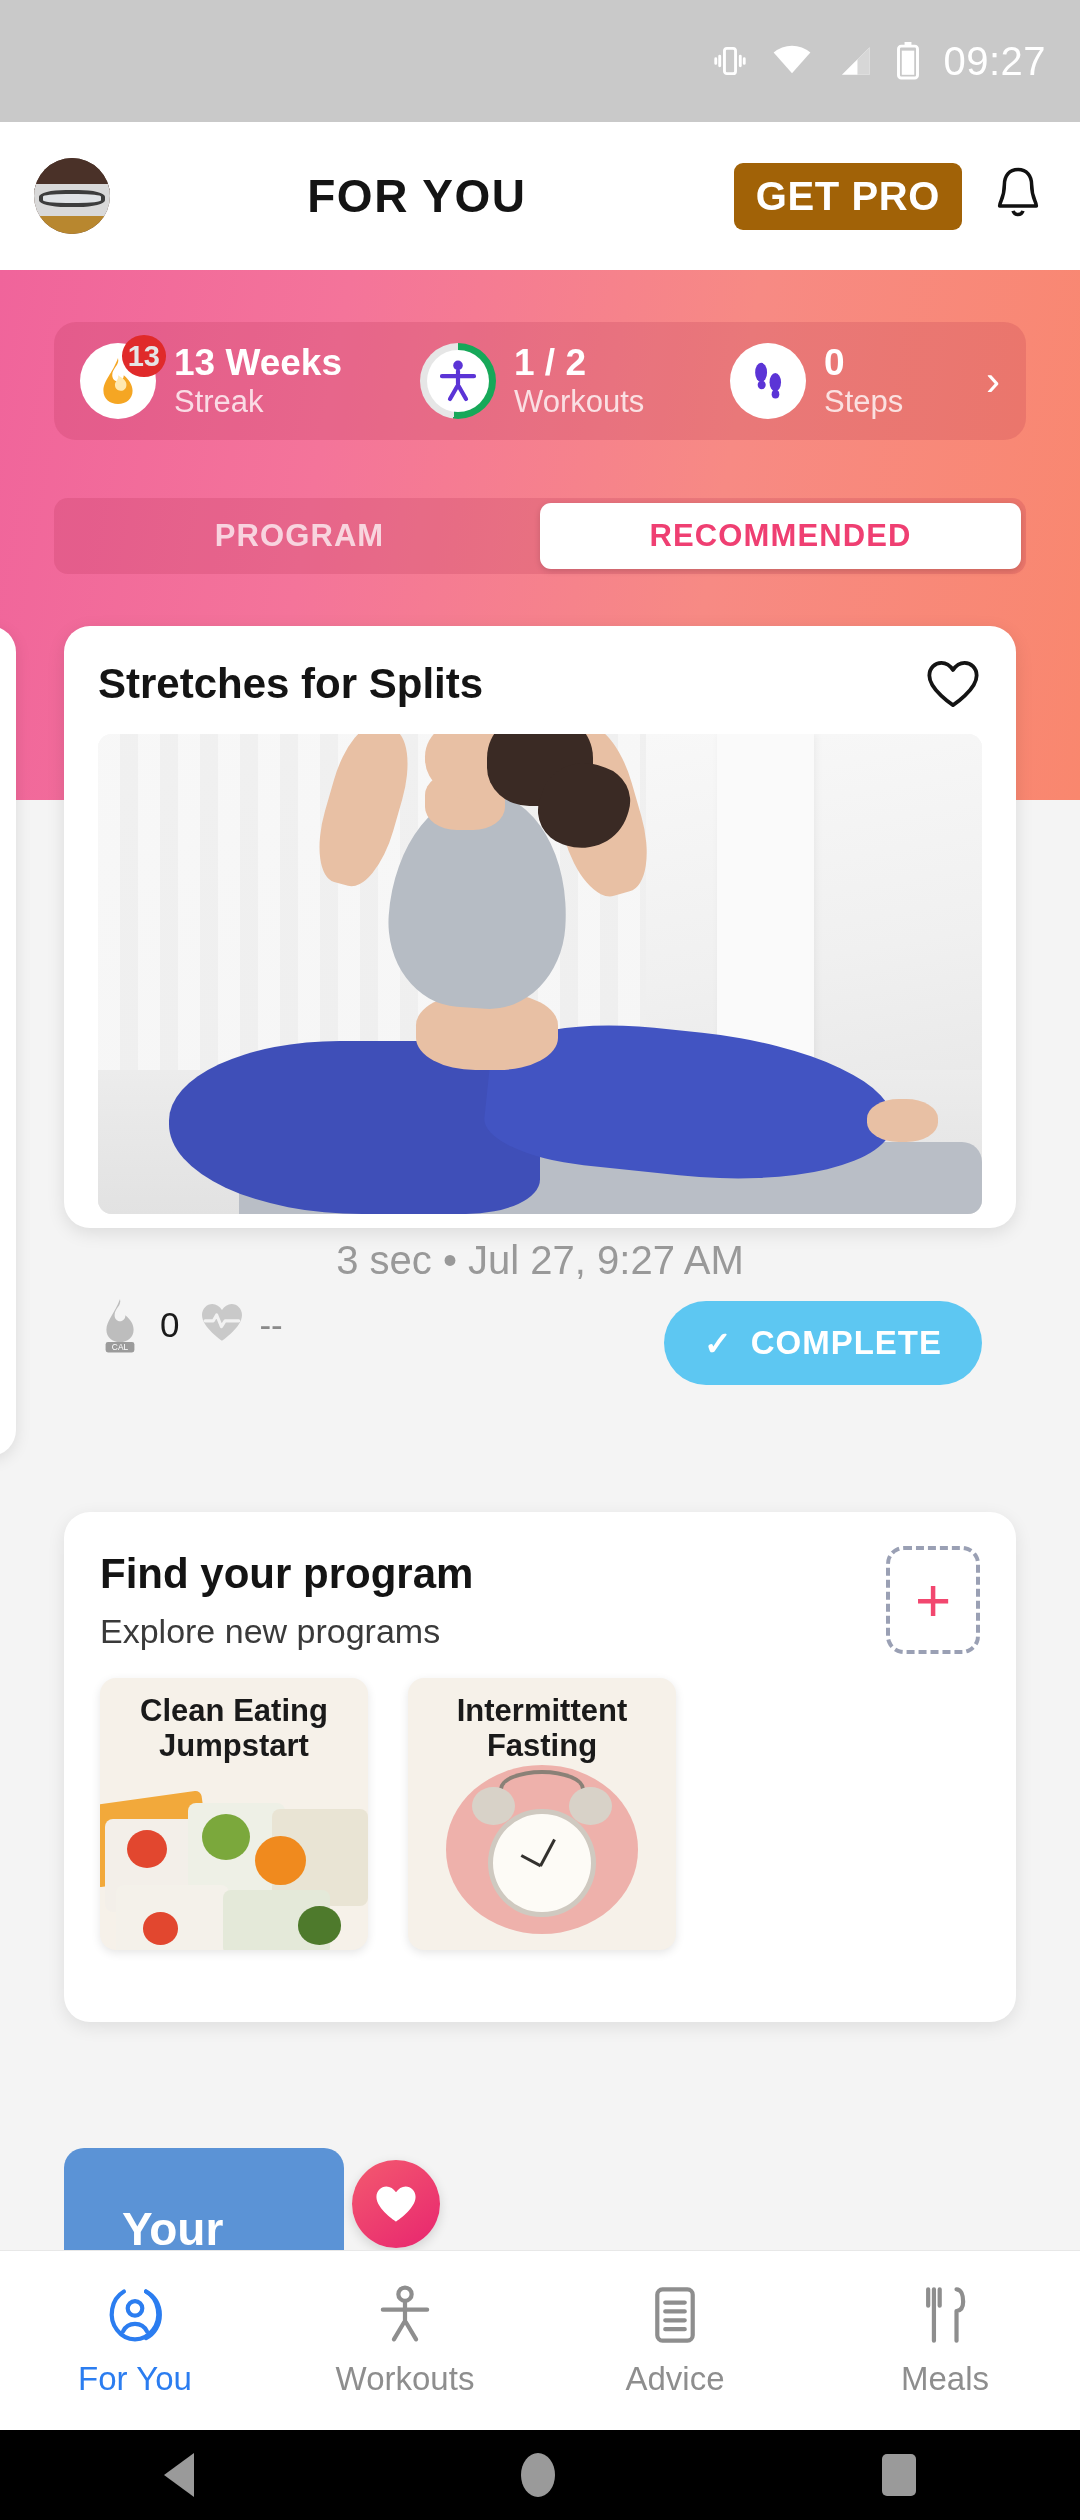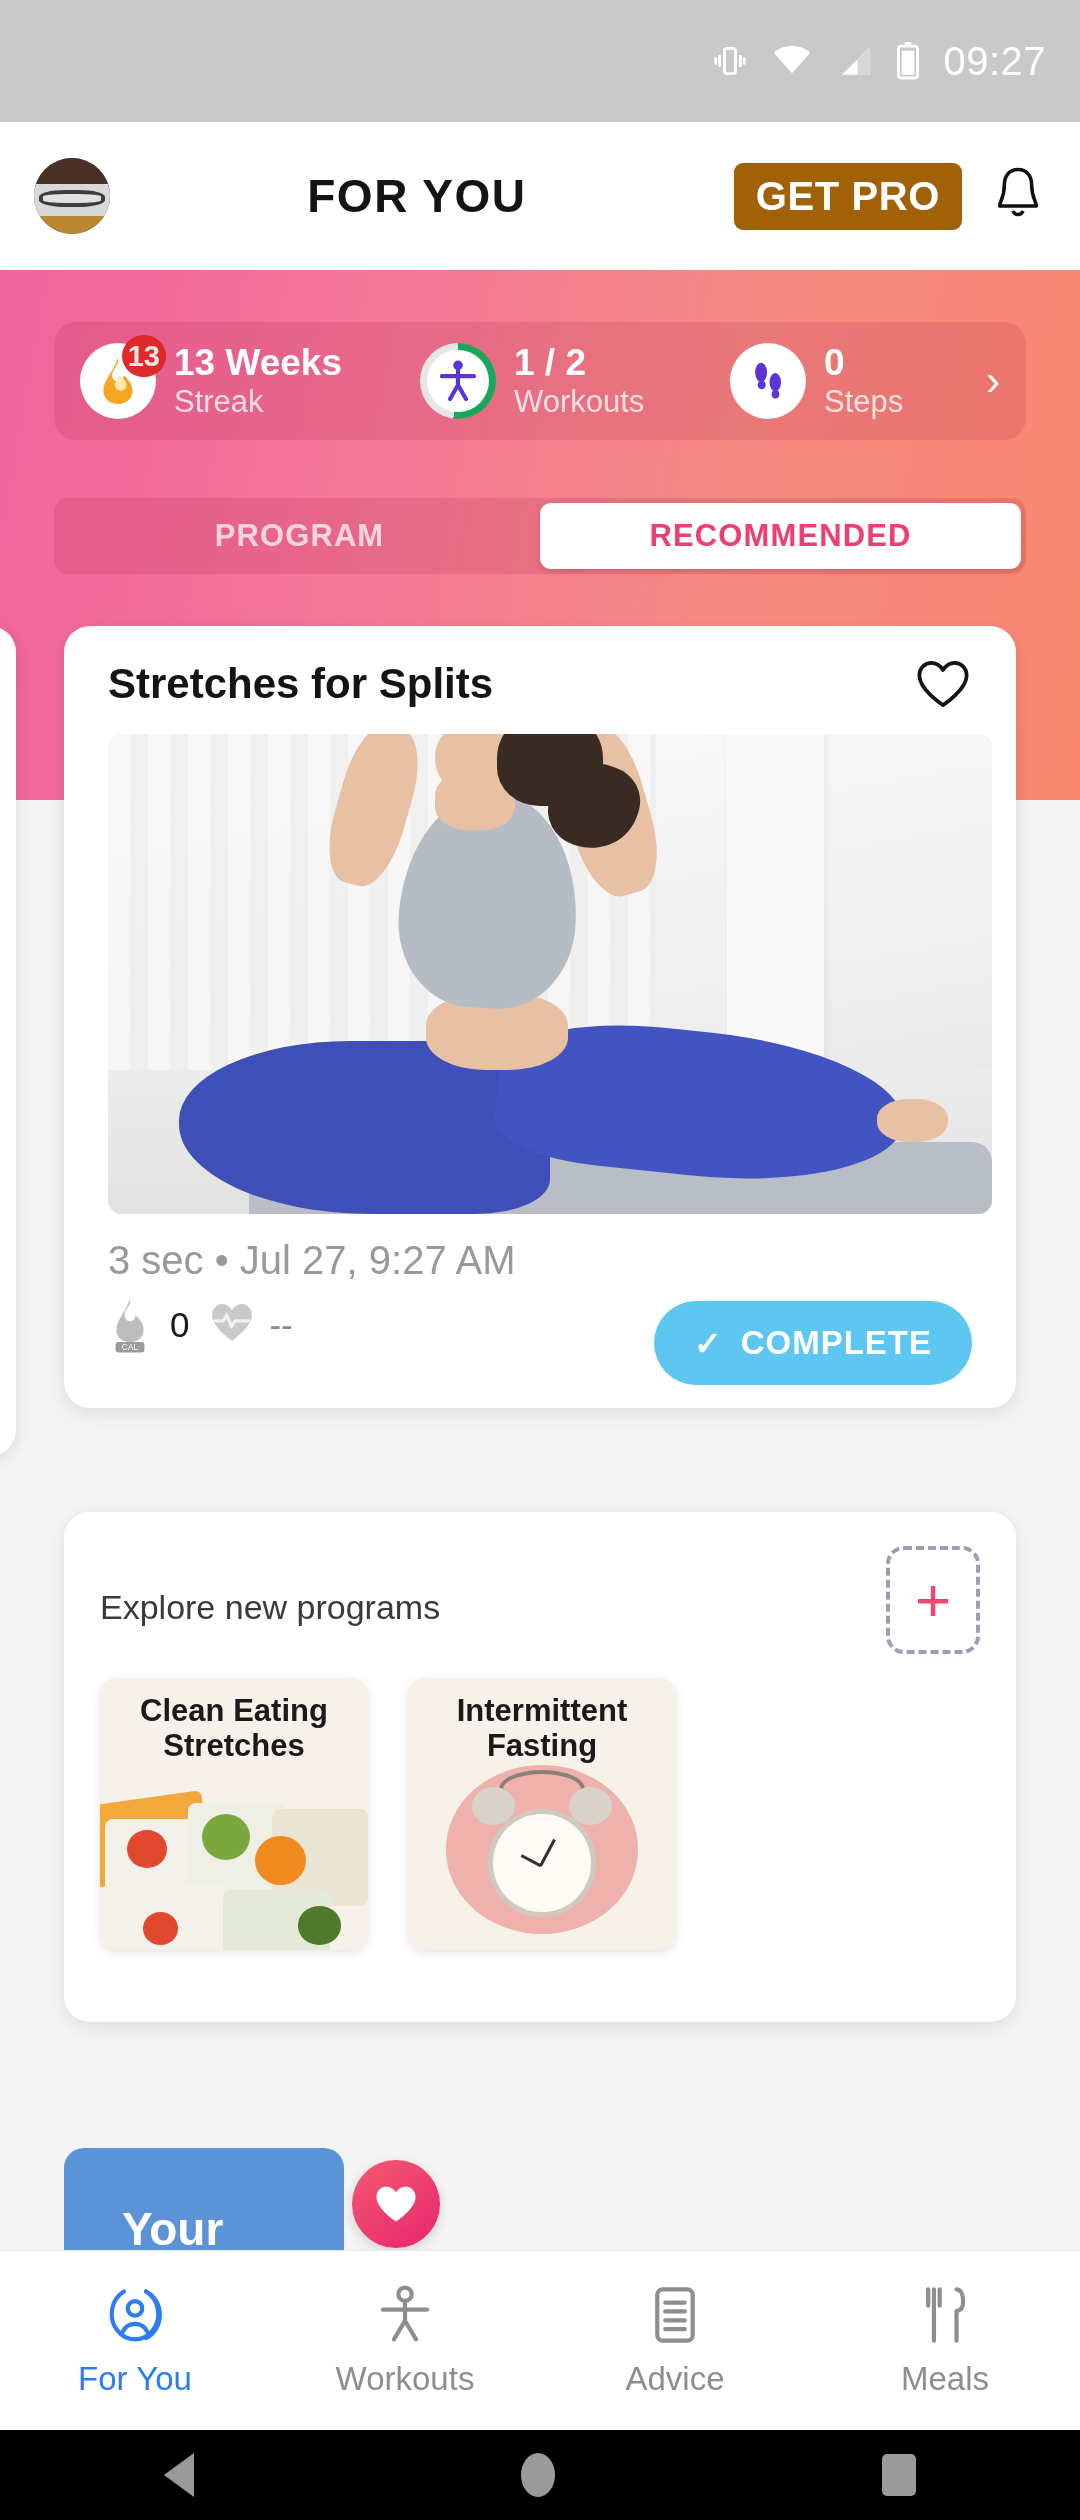--- a/index.html
+++ b/index.html
@@ -90,23 +90,24 @@
   .seg.on{ background:#fff; color:#ef3f72; box-shadow:0 2px 6px rgba(0,0,0,.15); }
 
   
   .peek{
     position:absolute; top:626px; left:-44px; width:60px; height:830px;
     background:#fff; border-radius:26px; box-shadow:0 4px 16px rgba(0,0,0,.10);
   }
 
   
   .wcard{
-    position:absolute; top:626px; left:64px; width:952px; height:782px;
+    position:absolute; top:626px; left:64px; width:952px; height:602px;
     background:#fff; border-radius:26px; box-shadow:0 5px 18px rgba(0,0,0,.10);
-    padding:30px 44px;
+    padding:30px 34px;
+    text-align:center;
   }
   .wtop{ display:flex; align-items:center; }
   .wtitle{ font-size:42px; font-weight:bold; color:#141414; }
   .heart-out{ margin-left:auto; width:58px; height:56px; }
   .wimg{
     margin-top:22px; width:884px; height:480px; border-radius:14px; overflow:hidden;
     position:relative; background:#f2f2f2;
   }
   .wimg .bg{position:absolute;inset:0;background:linear-gradient(170deg,#fbfbfb 0%,#f0f0f0 55%,#e3e3e3 100%);}
   .wimg .curtain{position:absolute;left:0;top:0;width:62%;height:76%;
@@ -386,31 +387,32 @@
       <div class="complete">
         <span>✓</span>
         <span>COMPLETE</span>
       </div>
     </div>
   </div>
 
   <div class="pcard">
     <div class="phead">
       <div>
+        <div class="ptitle">Find your program</div>
         <div class="psub">Explore new programs</div>
       </div>
       <div class="plus-box">+</div>
     </div>
 
     <div class="thumbs">
 
       <div class="thumb">
         <div class="th-txt">
           <span>Clean Eating</span><br>
-          <span>Stretches</span>
+          <span>Jumpstart</span>
         </div>
         <div class="t1-a"></div>
         <div class="t1-b"></div>
         <div class="t1-c"></div>
         <div class="t1-d"></div>
         <div class="t1-e"></div>
         <div class="t1-f"></div>
         <div class="dot" style="left:10%;top:56%;width:15%;height:14%;background:#e2472f;"></div>
         <div class="dot" style="left:38%;top:50%;width:18%;height:17%;background:#7ba83c;"></div>
         <div class="dot" style="left:58%;top:58%;width:19%;height:18%;background:#f08a1e;"></div>

